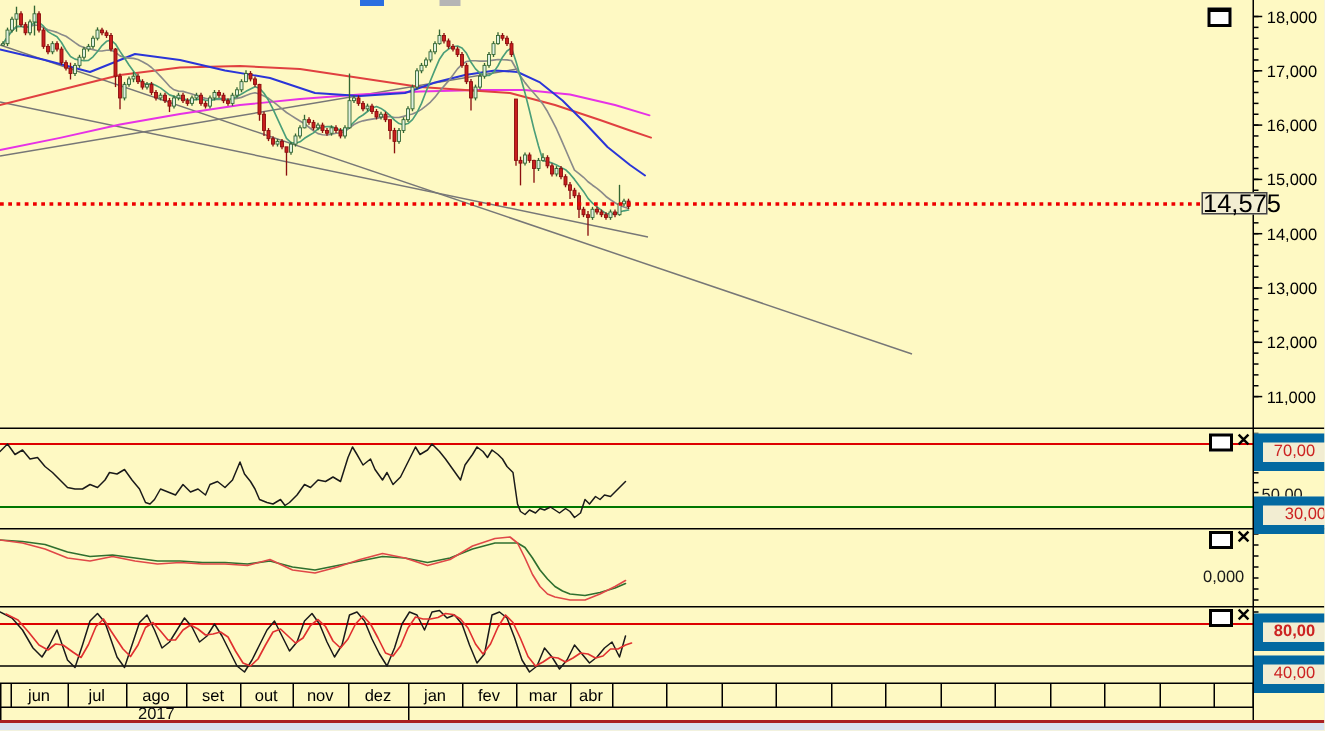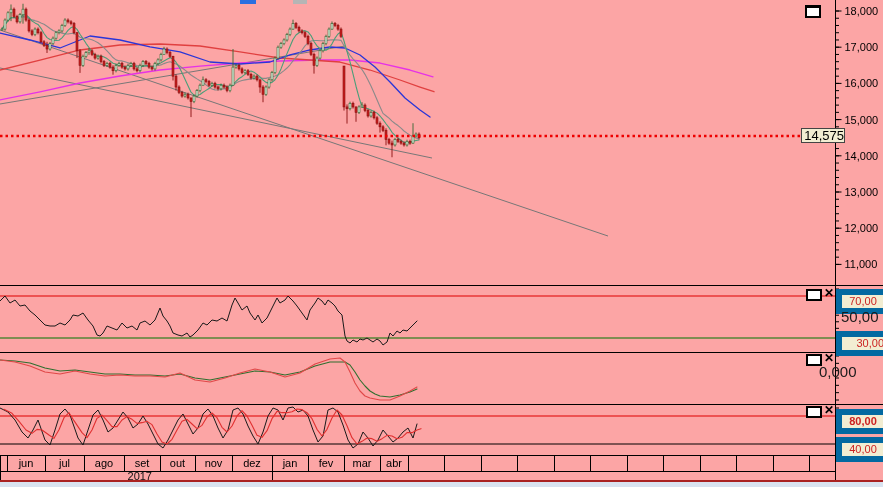--- a/index.html
+++ b/index.html
@@ -1,24 +1,24 @@
 <!DOCTYPE html>
 <html><head>
 <meta charset="utf-8">
 <style>
   html,body{margin:0;padding:0;background:#f0f0f0;}
-  .screen{position:relative;width:883px;height:487px;background:#fca5a5;overflow:hidden;
+  .screen{position:relative;width:883px;height:487px;background:#fef9c3;overflow:hidden;
           font-family:"Liberation Sans",sans-serif;}
   svg{position:absolute;left:0;top:0;}
   .lblbox{position:absolute;width:42px;height:13px;background:#f2edd2;border:6px solid #0369a1;
           color:#cc2222;font-size:11px;line-height:13px;text-align:center;}
   .pricebox{position:absolute;left:801px;top:128px;width:42px;height:13px;background:#f2edd2;
-          border:1px solid #444;color:#000;font-size:13px;line-height:13px;text-align:right;}
-  .plainlbl{position:absolute;color:#1a1a1a;font-size:15px;line-height:12px;}
-  .yearlbl{position:absolute;top:470px;width:60px;text-align:right;color:#111;font-size:11px;}
+          border:1px solid #444;color:#000;font-size:17px;line-height:13px;text-align:left;}
+  .plainlbl{position:absolute;color:#1a1a1a;font-size:11px;line-height:12px;margin-top:13px;}
+  .yearlbl{position:absolute;top:470px;width:60px;text-align:left;color:#111;font-size:11px;}
   .winbtn-box{position:absolute;width:12px;height:8px;border:2px solid #000;background:#fff;}
   .winbtn-x{position:absolute;width:14px;height:13px;color:#000;font-size:12px;font-weight:bold;line-height:13px;text-align:center;}
   .topbit{position:absolute;top:0;height:4px;}
   .bstrip{position:absolute;left:0;top:482px;width:883px;height:5px;background:#d9e3f0;}
   .redge{position:absolute;left:0;top:480px;width:883px;height:2px;background:#aa2222;}
 </style>
 </head>
 <body>
 
 <div class="screen">
@@ -474,21 +474,21 @@
 
   <div class="winbtn-box" style="left:806px;top:406px;"></div>
   <div class="winbtn-x" style="left:822px;top:404px;">✕</div>
 
   <div class="pricebox">14,575</div>
 
   <div class="lblbox" style="left:836px;top:289px;">70,00</div>
   <div class="plainlbl" style="left:841px;top:311px;">50,00</div>
   <div class="lblbox" style="left:836px;top:331px;text-align:right;">30,00</div>
 
-  <div class="plainlbl" style="left:819px;top:366px;">0,000</div>
+  <div class="plainlbl" style="left:802px;top:366px;">0,000</div>
 
   <div class="lblbox" style="left:836px;top:409px;font-weight:bold;">80,00</div>
   <div class="lblbox" style="left:836px;top:437px;">40,00</div>
 
   <div class="yearlbl" id="year0" style="left: 92px;">2017</div>
   <div class="yearlbl" id="year1" style="left: 518px; margin-top: 16px;">2018</div>
 
   <div class="redge"></div>
   <div class="bstrip"></div>
 </div>

